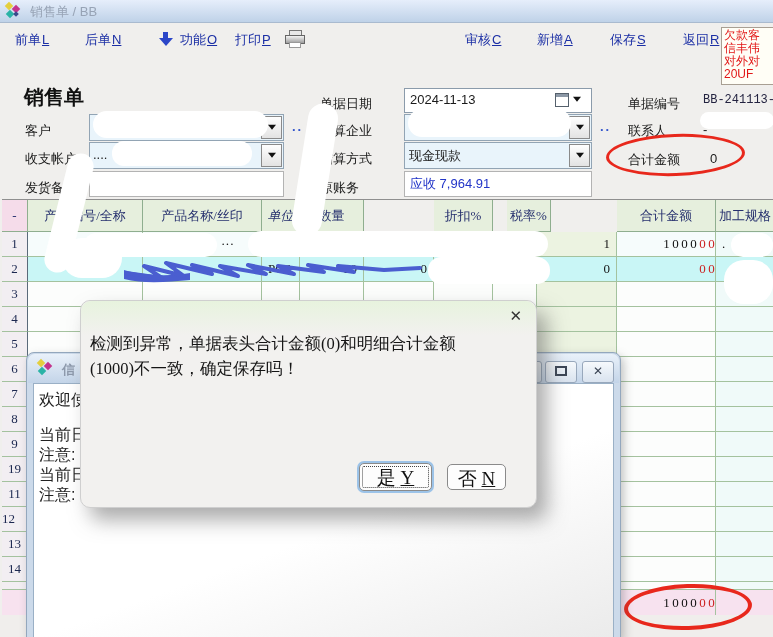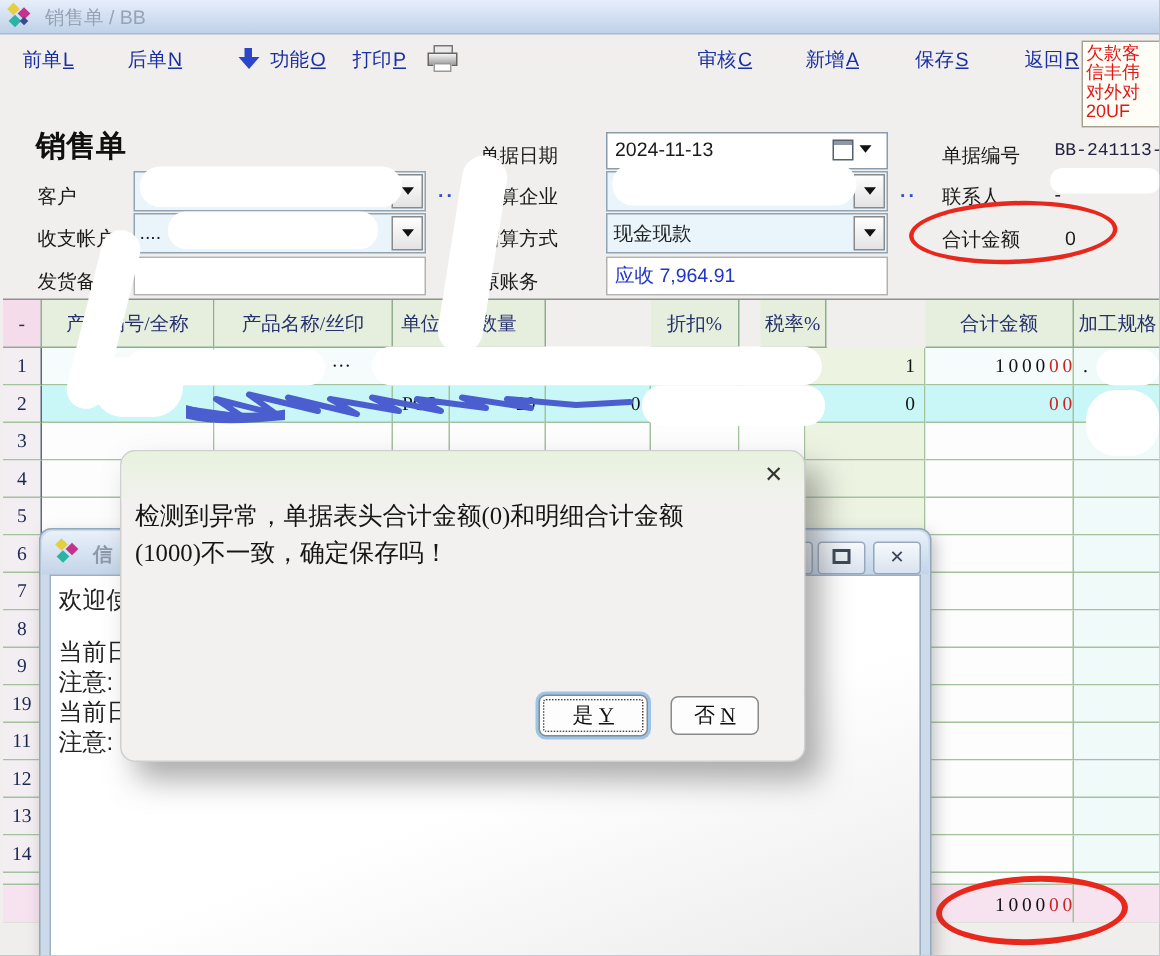--- a/index.html
+++ b/index.html
@@ -90,21 +90,21 @@
   
   .dialog{position:absolute;left:80px;top:300px;width:455px;height:206px;z-index:20;
     background:#f2f1ef;border:1px solid #cfcfcf;border-radius:10px;
     box-shadow:10px 12px 20px rgba(90,90,90,.5);}
   .dlg-head{position:absolute;left:0;right:0;top:0;height:34px;border-radius:10px 10px 0 0;
     background:linear-gradient(#e7f3de,#f2f1ef);}
   .dlg-close{position:absolute;right:14px;top:6px;font-size:15px;color:#333;cursor:pointer;}
   .dlg-msg{position:absolute;left:9px;top:30px;font-family:"Liberation Serif","DejaVu Serif",serif;
     font-size:16.5px;color:#151515;line-height:25px;white-space:nowrap;}
   .dlg-btn{position:absolute;background:#fdfdfd;border:1px solid #8a8a8a;border-radius:5px;
-    font-family:"Liberation Serif","DejaVu Serif",serif;font-size:14px;color:#111;cursor:pointer;}
+    font-family:"Liberation Serif","DejaVu Serif",serif;font-size:19px;color:#111;cursor:pointer;}
   .dlg-btn.yes{left:278px;top:162px;width:73px;height:28px;
     box-shadow:0 0 0 2px #9cc3e8;outline:1px dotted #444;outline-offset:-4px;}
   .dlg-btn.no{left:366px;top:163px;width:59px;height:26px;}
 </style>
 </head>
 <body>
 
 <div id="app">
 
   <div class="titlebar">
@@ -199,21 +199,21 @@
   <div class="field" style="left:404px;top:171px;width:186px;height:24px;border-color:#b3b3b3;">
     <span class="val blue-val">应收 7,964.91</span>
   </div>
 
   <div class="red-ellipse" style="left:606px;top:134px;width:133px;height:36px;"></div>
 
   <div id="grid">
       <div class="hcell" style="left: 0px; width: 25px; background: rgb(245, 220, 234);">-</div>
       <div class="hcell" style="left: 26px; width: 114px;">产品编号/全称</div>
       <div class="hcell" style="left: 141px; width: 118px;">产品名称/丝印</div>
-      <div class="hcell" style="left: 260px; width: 37px;">单位</div>
+      <div class="hcell" style="left: 260px; width: 37px; font-style: italic;">单位</div>
       <div class="hcell" style="left: 298px; width: 63px;">数量</div>
       <div class="hcell" style="left: 432px; width: 58px;">折扣%</div>
       <div class="hcell" style="left: 505px; width: 43px;">税率%</div>
       <div class="hcell" style="left: 615px; width: 98px;">合计金额</div>
       <div class="hcell" style="left: 714px; width: 58px;">加工规格</div>
       <div class="cell" style="left: 0px; top: 32px; width: 25px; height: 24px; background: rgb(242, 238, 242); border-right-color: rgb(90, 106, 122); text-align: center; color: rgb(28, 40, 80);">1</div>
       <div class="cell" style="left: 26px; top: 32px; width: 114px; height: 24px; background: rgb(246, 252, 252);"></div>
       <div class="cell" style="left: 141px; top: 32px; width: 40px; height: 24px; background: rgb(246, 252, 252); padding-left: 78px;">···</div>
       <div class="cell" style="left: 260px; top: 32px; width: 31px; height: 24px; background: rgb(246, 252, 252); padding-left: 6px;">PCS</div>
       <div class="cell" style="left: 298px; top: 32px; width: 57px; height: 24px; background: rgb(246, 252, 252); text-align: right; padding-right: 6px;">1000</div>
@@ -336,21 +336,21 @@
       <div class="cell" style="left: 26px; top: 282px; width: 114px; height: 24px; background: rgb(252, 253, 252);"></div>
       <div class="cell" style="left: 141px; top: 282px; width: 118px; height: 24px; background: rgb(252, 253, 252);"></div>
       <div class="cell" style="left: 260px; top: 282px; width: 37px; height: 24px; background: rgb(252, 253, 252);"></div>
       <div class="cell" style="left: 298px; top: 282px; width: 63px; height: 24px; background: rgb(252, 253, 252);"></div>
       <div class="cell" style="left: 362px; top: 282px; width: 69px; height: 24px; background: rgb(252, 253, 252);"></div>
       <div class="cell" style="left: 432px; top: 282px; width: 58px; height: 24px; background: rgb(252, 253, 252);"></div>
       <div class="cell" style="left: 491px; top: 282px; width: 43px; height: 24px; background: rgb(252, 253, 252);"></div>
       <div class="cell" style="left: 535px; top: 282px; width: 79px; height: 24px; background: rgb(236, 243, 225);"></div>
       <div class="cell amt-bg" style="left: 615px; top: 282px; width: 98px; height: 24px; background: rgb(252, 253, 252);"></div>
       <div class="cell" style="left: 714px; top: 282px; width: 58px; height: 24px; background: rgb(240, 250, 249);"></div>
-      <div class="cell" style="left: 0px; top: 307px; width: 25px; height: 24px; background: rgb(242, 238, 242); border-right-color: rgb(90, 106, 122); text-align: center; color: rgb(28, 40, 80);">12</div>
+      <div class="cell" style="left: 0px; top: 307px; width: 25px; height: 24px; background: rgb(242, 238, 242); border-right-color: rgb(90, 106, 122); text-align: left; color: rgb(28, 40, 80);">12</div>
       <div class="cell" style="left: 26px; top: 307px; width: 114px; height: 24px; background: rgb(252, 253, 252);"></div>
       <div class="cell" style="left: 141px; top: 307px; width: 118px; height: 24px; background: rgb(252, 253, 252);"></div>
       <div class="cell" style="left: 260px; top: 307px; width: 37px; height: 24px; background: rgb(252, 253, 252);"></div>
       <div class="cell" style="left: 298px; top: 307px; width: 63px; height: 24px; background: rgb(252, 253, 252);"></div>
       <div class="cell" style="left: 362px; top: 307px; width: 69px; height: 24px; background: rgb(252, 253, 252);"></div>
       <div class="cell" style="left: 432px; top: 307px; width: 58px; height: 24px; background: rgb(252, 253, 252);"></div>
       <div class="cell" style="left: 491px; top: 307px; width: 43px; height: 24px; background: rgb(252, 253, 252);"></div>
       <div class="cell" style="left: 535px; top: 307px; width: 79px; height: 24px; background: rgb(236, 243, 225);"></div>
       <div class="cell amt-bg" style="left: 615px; top: 307px; width: 98px; height: 24px; background: rgb(252, 253, 252);"></div>
       <div class="cell" style="left: 714px; top: 307px; width: 58px; height: 24px; background: rgb(240, 250, 249);"></div>

